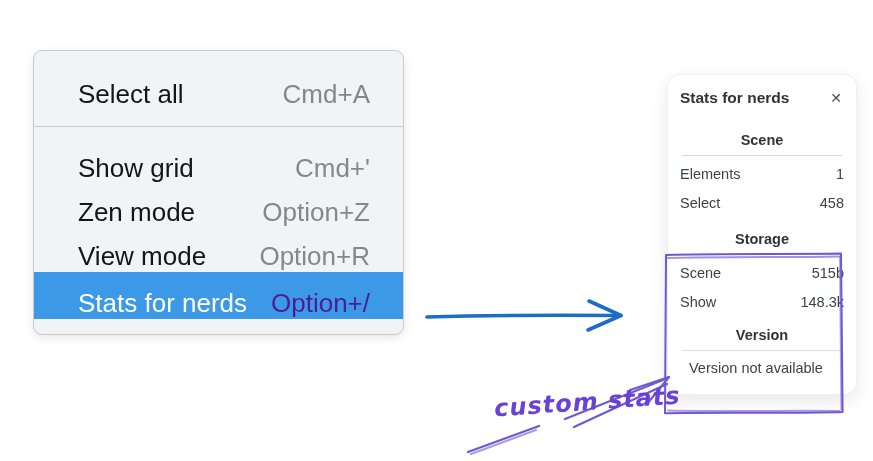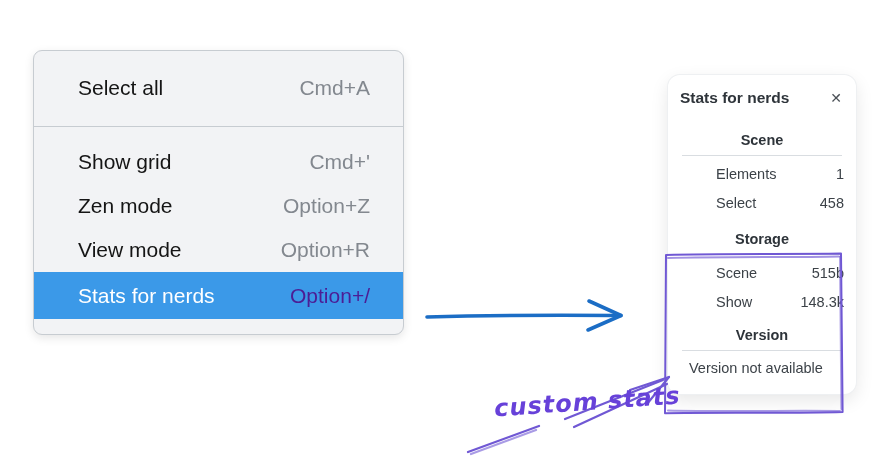--- a/index.html
+++ b/index.html
@@ -12,23 +12,23 @@
   .menu {
     position:absolute; left:33px; top:50px; width:371px;
     background:#f2f3f5; border:1px solid #c7ccd1; border-radius:9px;
     box-shadow:0 3px 10px rgba(0,0,0,.10);
     box-sizing:border-box;
   }
   .menu-group-1 { padding:15px 0 16px; }
   .menu-divider { height:1px; background:#c7ccd1; }
   .menu-group-2 { padding:13px 0 15px; }
   .menu-item {
-    display:flex; justify-content:space-between; align-items:center;
+    display:flex; justify-content:space-between; align-items:flex-end;
     height:44px; padding:0 33px 0 44px;
-    font-size:21px; color:#151515; cursor:default;
+    font-size:26px; color:#151515; cursor:default;
   }
   .menu-item .shortcut { color:#83888f; }
   .menu-item.selected { background:#3b99e8; color:#ffffff; height:47px; }
   .menu-item.selected .shortcut { color:#4c1d95; }
 
   
   .panel {
     position:absolute; left:668px; top:75px; width:188px;
     background:#ffffff; border-radius:12px;
     box-shadow:0 0 0 1px #eef0f2, 0 6px 18px rgba(0,0,0,.10);
@@ -39,21 +39,21 @@
   .panel-title { font-weight:bold; font-size:15.5px; color:#2e343a; }
   .close-btn {
     font-size:14px; color:#4a5056; line-height:1; cursor:pointer;
     background:none; border:none; padding:2px; font-family:inherit;
   }
   .section-header { text-align:center; font-weight:bold; font-size:14.5px; color:#2e343a; }
   .sh-scene   { margin-top:24px; }
   .sh-storage { margin-top:13px; }
   .sh-version { margin-top:10px; }
   .rule { border:0; border-top:1px solid #d9dde1; margin:7px 2px 4px; }
-  .stat-row { display:flex; justify-content:space-between; line-height:29px;margin-left:36px; }
+  .stat-row { display:flex; justify-content:space-between; line-height:29px; }
   .version-note { line-height:26px; margin-top:1px;margin-left:9px; }
 
   
   .overlay { position:absolute; left:0; top:0; pointer-events:none; }
   .hand-label {
     position:absolute; left:494px; top:388px;
     font-family:"DejaVu Sans", sans-serif; font-style:italic; font-weight:bold;
     font-size:24px; letter-spacing:1px; color:#6741d9;
     transform:rotate(-4deg); white-space:nowrap;
   }

